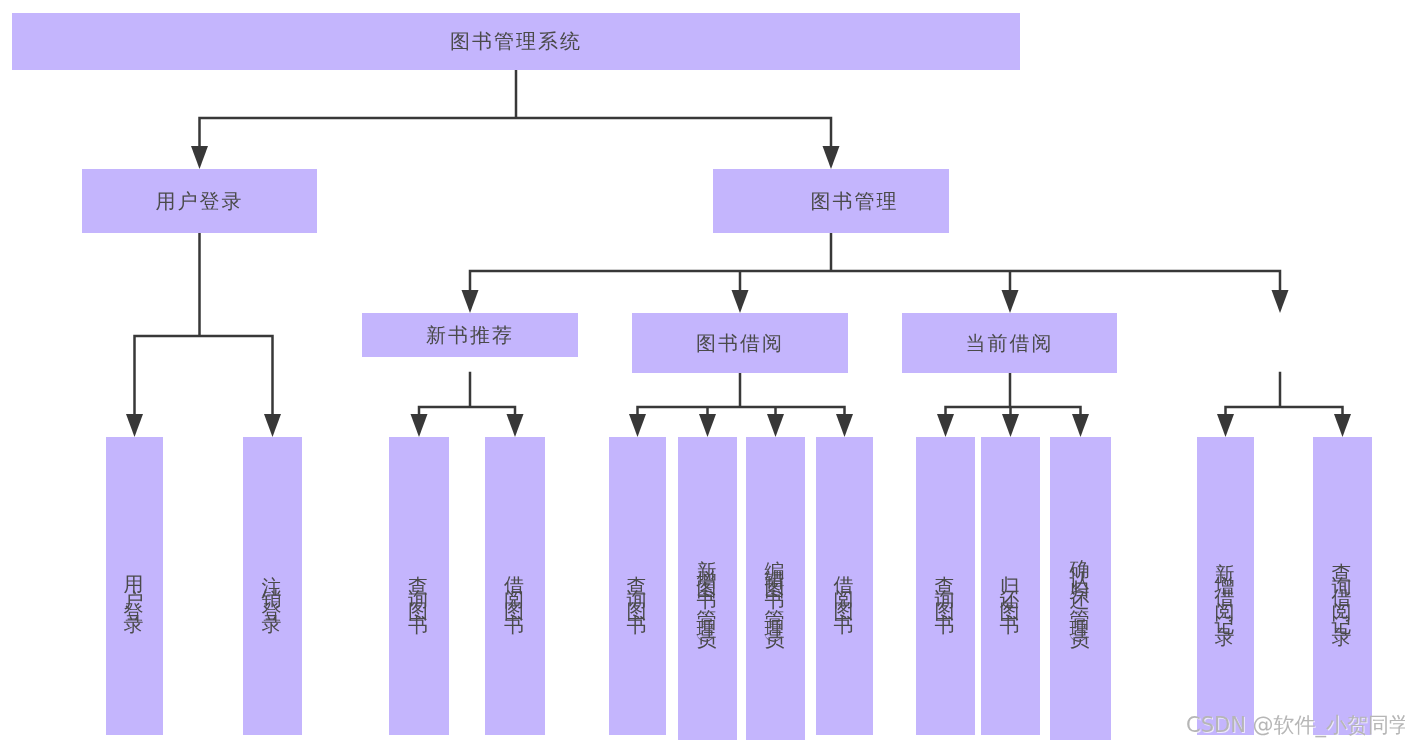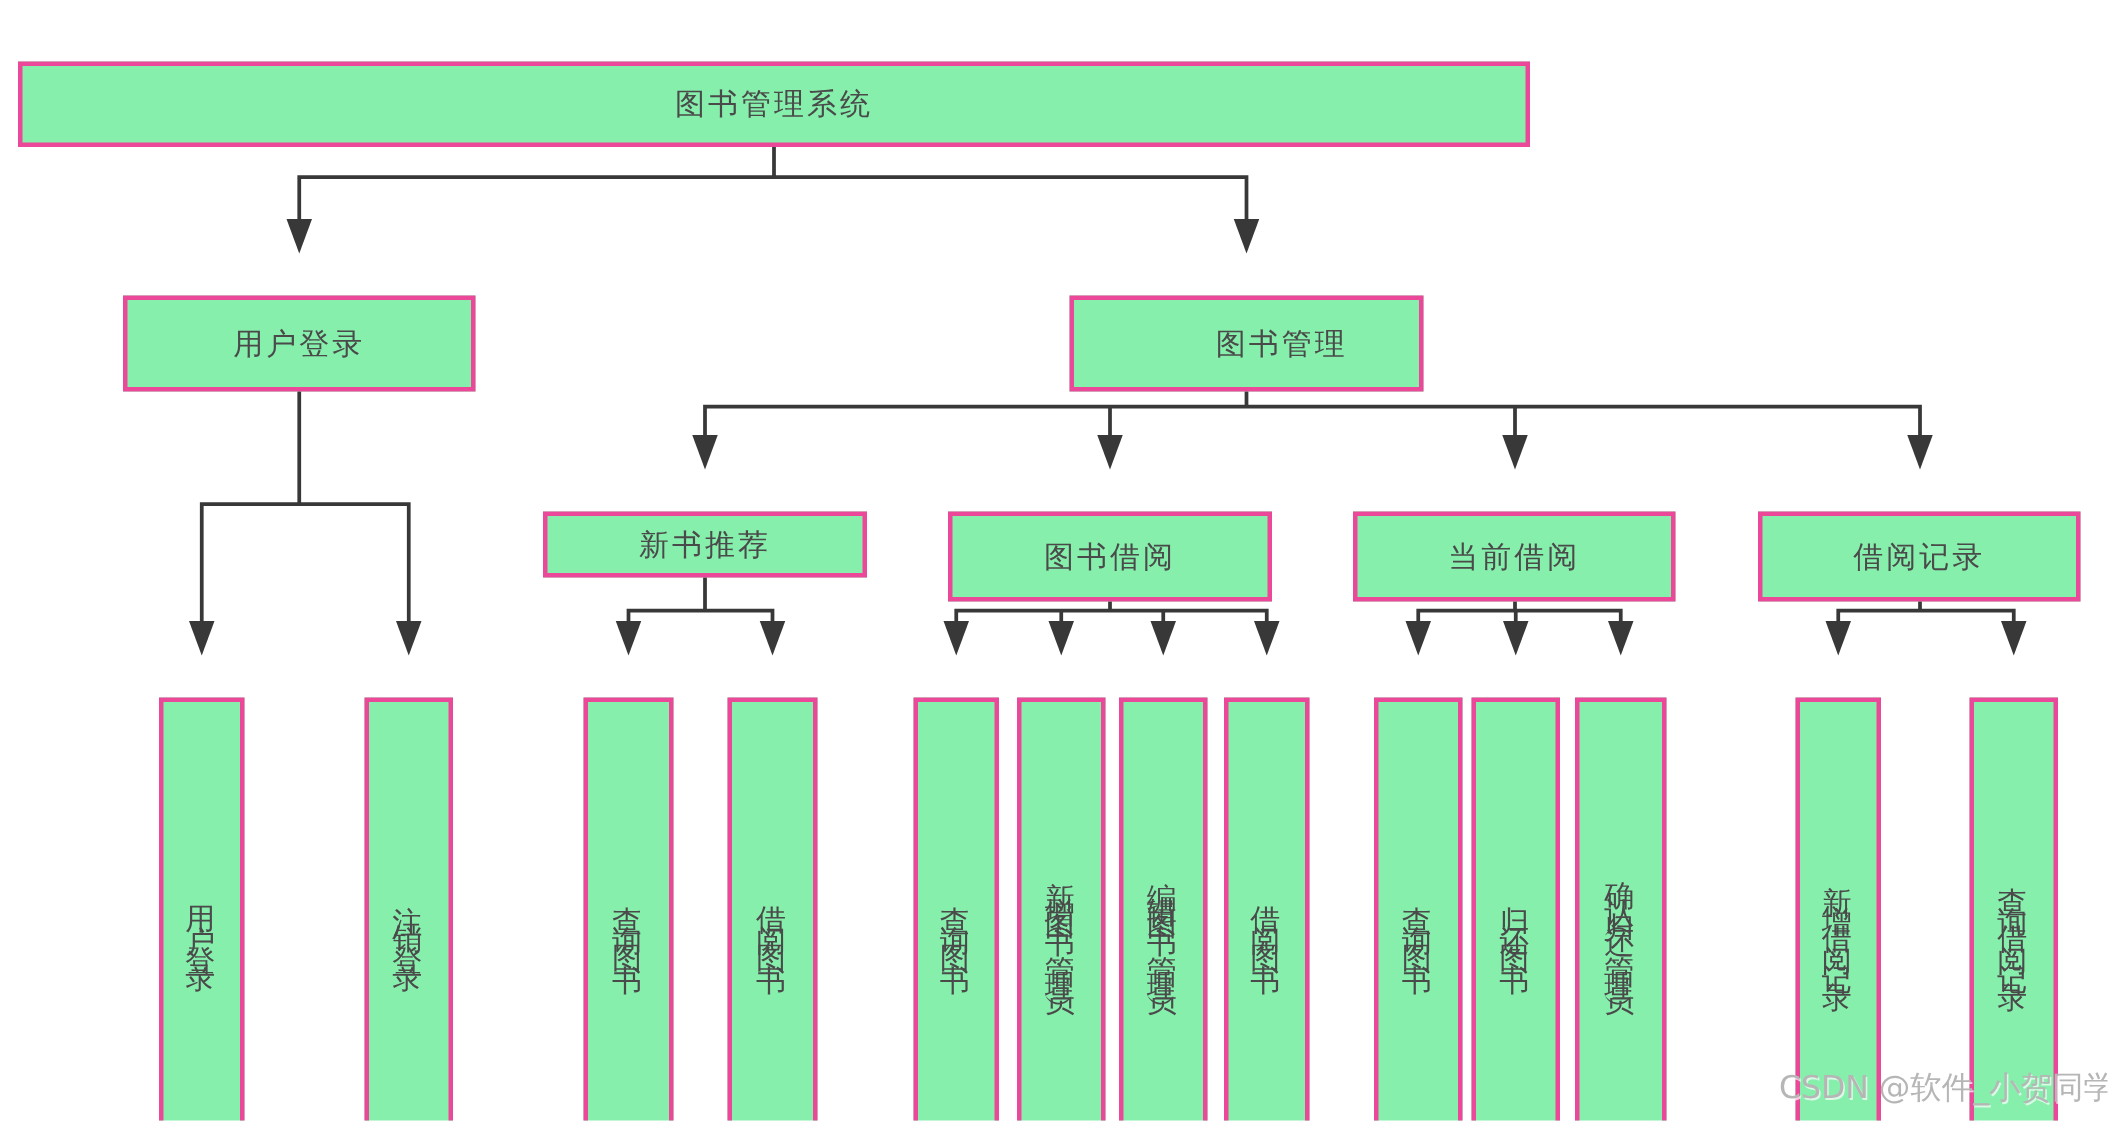--- a/index.html
+++ b/index.html
@@ -1,22 +1,22 @@
 <!DOCTYPE html>
 <html><head>
 <meta charset="utf-8">
 <style>
   html,body{margin:0;padding:0;background:#ffffff;}
   body{width:1405px;height:747px;overflow:hidden;
        font-family:"DejaVu Sans","Liberation Sans",sans-serif;}
   .stage{position:relative;width:1405px;height:747px;background:#ffffff;}
   svg.connectors{position:absolute;left:0;top:0;z-index:1;}
-  .box{position:absolute;box-sizing:border-box;background:#86efac;
-       border:3px solid #ec4899;display:flex;align-items:center;justify-content:center;
-       color:#4a4a4a;z-index:2;margin-top:28px;}
+  .box{position:absolute;box-sizing:border-box;background:#c4b5fd;
+       border:3px solid #c4b5fd;display:flex;align-items:center;justify-content:center;
+       color:#4a4a4a;z-index:2;}
   .h-label{font-size:20px;letter-spacing:2px;white-space:nowrap;}
   .leaf span{writing-mode:vertical-rl;text-orientation:mixed;
        font-size:20px;letter-spacing:13px;color:#4a4a4a;white-space:nowrap;}
   .leaf.long span{letter-spacing:10px;}
   .watermark{position:absolute;left:1186px;top:711px;font-size:21px;
        color:#b6b6b6;white-space:nowrap;z-index:5;
        text-shadow:1px 1px 0 rgba(255,255,255,0.7);}
   
   #n-root{left:12px;top:13px;width:1008px;height:57px;}
   #n-user-login{left:82px;top:169px;width:235px;height:64px;}
@@ -80,21 +80,20 @@
   </svg>
 
   <div class="box h-label" id="n-root">图书管理系统</div>
 
   <div class="box h-label" id="n-user-login">用户登录</div>
   <div class="box h-label" id="n-book-mgmt">图书管理</div>
 
   <div class="box h-label" id="n-new-rec">新书推荐</div>
   <div class="box h-label" id="n-current">当前借阅</div>
   <div class="box h-label" id="n-borrow">图书借阅</div>
-  <div class="box h-label" id="n-records">借阅记录</div>
 
   <div class="box leaf" id="l-login">
     <span>用户登录</span>
   </div>
   <div class="box leaf" id="l-logout">
     <span>注销登录</span>
   </div>
 
   <div class="box leaf" id="l-nr-query">
     <span>查询图书</span>

